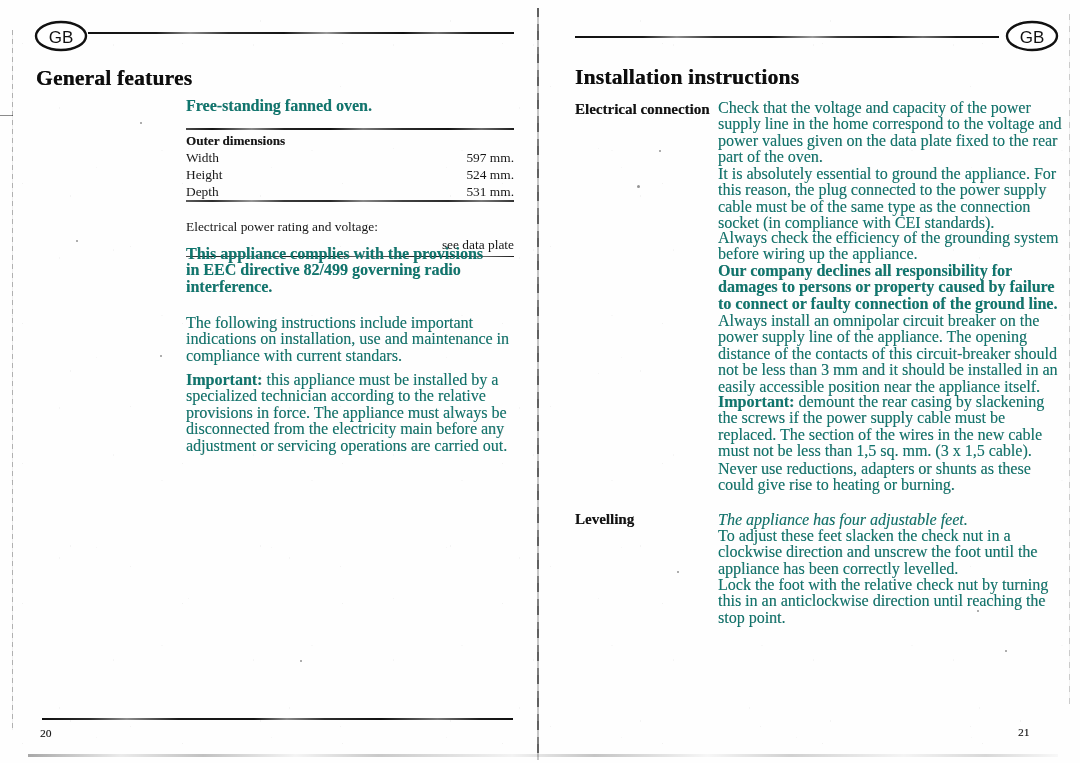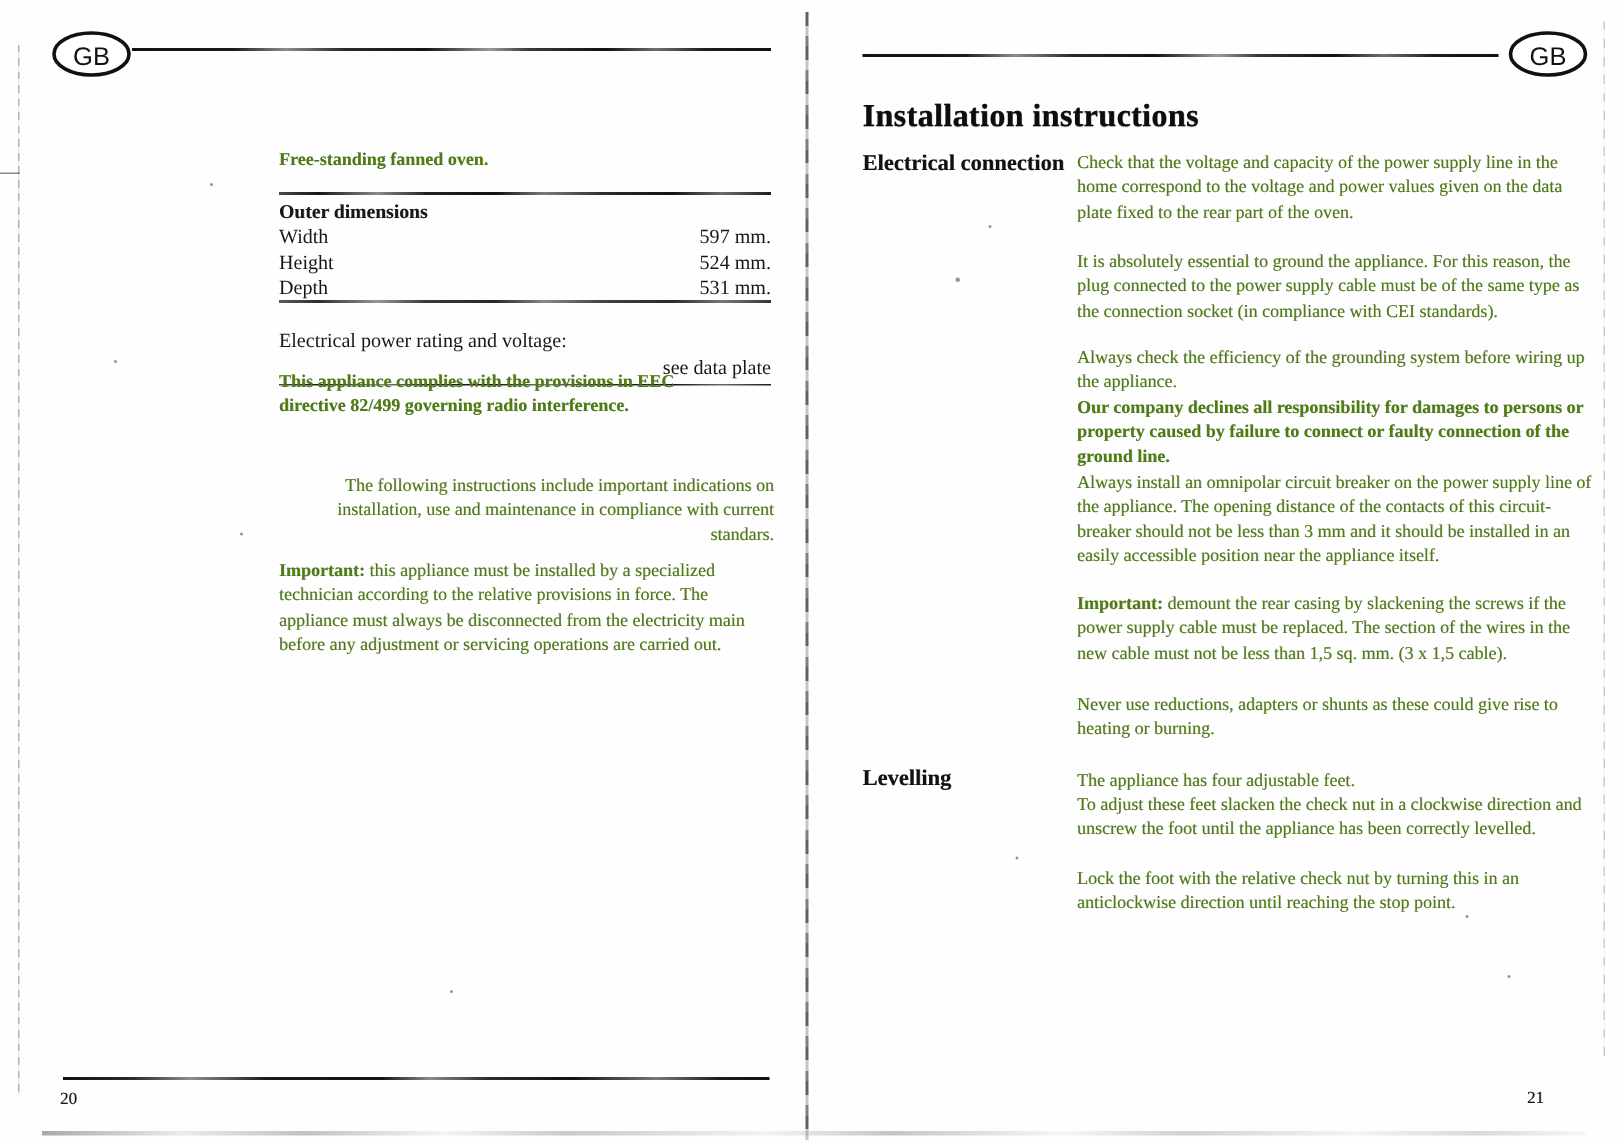--- a/index.html
+++ b/index.html
@@ -122,23 +122,23 @@
     font-size: 21.5px;
     letter-spacing: .2px;
     color: #0d0d0d;
     text-shadow: .35px 0 0 rgba(0,0,0,.55), 0 .35px 0 rgba(0,0,0,.32);
     white-space: nowrap;
   }
 
   
   .txt {
     position: absolute;
-    font-size: 12px;
+    font-size: 16px;
     line-height: 16.4px;
-    color: #4d7c0f;
+    color: #0f766e;
     text-shadow: .3px 0 0 rgba(0,0,0,.30);
   }
   .txt.bold { font-weight: bold; }
   .txt .lead { font-weight: bold; }
 
   .section-label {
     position: absolute;
     font-size: 15px;
     font-weight: bold;
     line-height: 16px;
@@ -232,20 +232,21 @@
 
     <div class="gb-badge" style="left:34px; top:20px;">
       <svg width="54" height="32" viewBox="0 0 54 32" aria-hidden="true">
         <ellipse cx="27" cy="16" rx="25" ry="14" fill="#ffffff" stroke="#111111" stroke-width="2.4"></ellipse>
         <text x="27" y="23" text-anchor="middle" font-family="Liberation Sans, sans-serif" font-size="17" font-weight="normal" fill="#111111">GB</text>
       </svg>
     </div>
 
     <div class="header-rule" style="left:88px; top:32px; width:426px;"></div>
 
+    <h1 class="page-title" style="left:36px; top:52px;">General features</h1>
 
     <div class="txt bold" style="left:186px; top:98px; width:330px;">Free-standing fanned oven.</div>
 
     <div id="spec-table">
       <div class="rule"></div>
 
       <div class="spec-head">Outer dimensions</div>
 
       <div class="spec-row">
         <span class="lbl">Width</span>
@@ -263,21 +264,21 @@
       <div class="rule soft"></div>
 
       <div class="spec-note">Electrical power rating and voltage:</div>
       <div class="spec-note-right">see data plate</div>
 
       <div class="rule"></div>
     </div>
 
     <div class="txt bold" style="left:186px; top:246px; width:302px;">This appliance complies with the provisions in EEC directive 82/499 governing radio interference.</div>
 
-    <div class="txt" style="left:186px; top:315px; width:330px;text-align:right;">The following instructions include important indications on installation, use and maintenance in compliance with current standars.</div>
+    <div class="txt" style="left:186px; top:315px; width:330px;">The following instructions include important indications on installation, use and maintenance in compliance with current standars.</div>
 
     <div class="txt" style="left:186px; top:372px; width:330px;">
       <span class="lead">Important:</span><span> this appliance must be installed by a specialized technician according to the relative provisions in force. The appliance must always be disconnected from the electricity main before any adjustment or servicing operations are carried out.</span>
     </div>
 
     <div class="footer-rule" id="footer-rule-left"></div>
     <div class="folio" style="left:40px; top:727px;">20</div>
 
     <div class="speck" style="left:140px; top:122px; width:2px; height:2px;"></div>
     <div class="speck" style="left:76px;  top:240px; width:2px; height:2px;"></div>
@@ -311,21 +312,21 @@
     <div class="txt" style="left:181px; top:313px; width:345px;">Always install an omnipolar circuit breaker on the power supply line of the appliance. The opening distance of the contacts of this circuit-breaker should not be less than 3 mm and it should be installed in an easily accessible position near the appliance itself.</div>
 
     <div class="txt" style="left:181px; top:394px; width:345px;">
       <span class="lead">Important:</span><span> demount the rear casing by slackening the screws if the power supply cable must be replaced. The section of the wires in the new cable must not be less than 1,5 sq. mm. (3 x 1,5 cable).</span>
     </div>
 
     <div class="txt" style="left:181px; top:461px; width:345px;">Never use reductions, adapters or shunts as these could give rise to heating or burning.</div>
 
     <div class="section-label" style="left:38px; top:511px;text-align:center;">Levelling</div>
 
-    <div class="txt" style="left:181px; top:512px; width:345px;">The appliance has four adjustable feet.</div>
+    <div class="txt" style="left:181px; top:512px; width:345px;font-style:italic;">The appliance has four adjustable feet.</div>
 
     <div class="txt" style="left:181px; top:528px; width:345px;">To adjust these feet slacken the check nut in a clockwise direction and unscrew the foot until the appliance has been correctly levelled.</div>
 
     <div class="txt" style="left:181px; top:577px; width:345px;">Lock the foot with the relative check nut by turning this in an anticlockwise direction until reaching the stop point.</div>
 
     <div class="folio" style="left:481px; top:726px;">21</div>
 
     <div class="speck" style="left:100px; top:185px; width:3px; height:3px;"></div>
     <div class="speck" style="left:122px; top:150px; width:2px; height:2px;"></div>
     <div class="speck" style="left:140px; top:571px; width:2px; height:2px;"></div>

